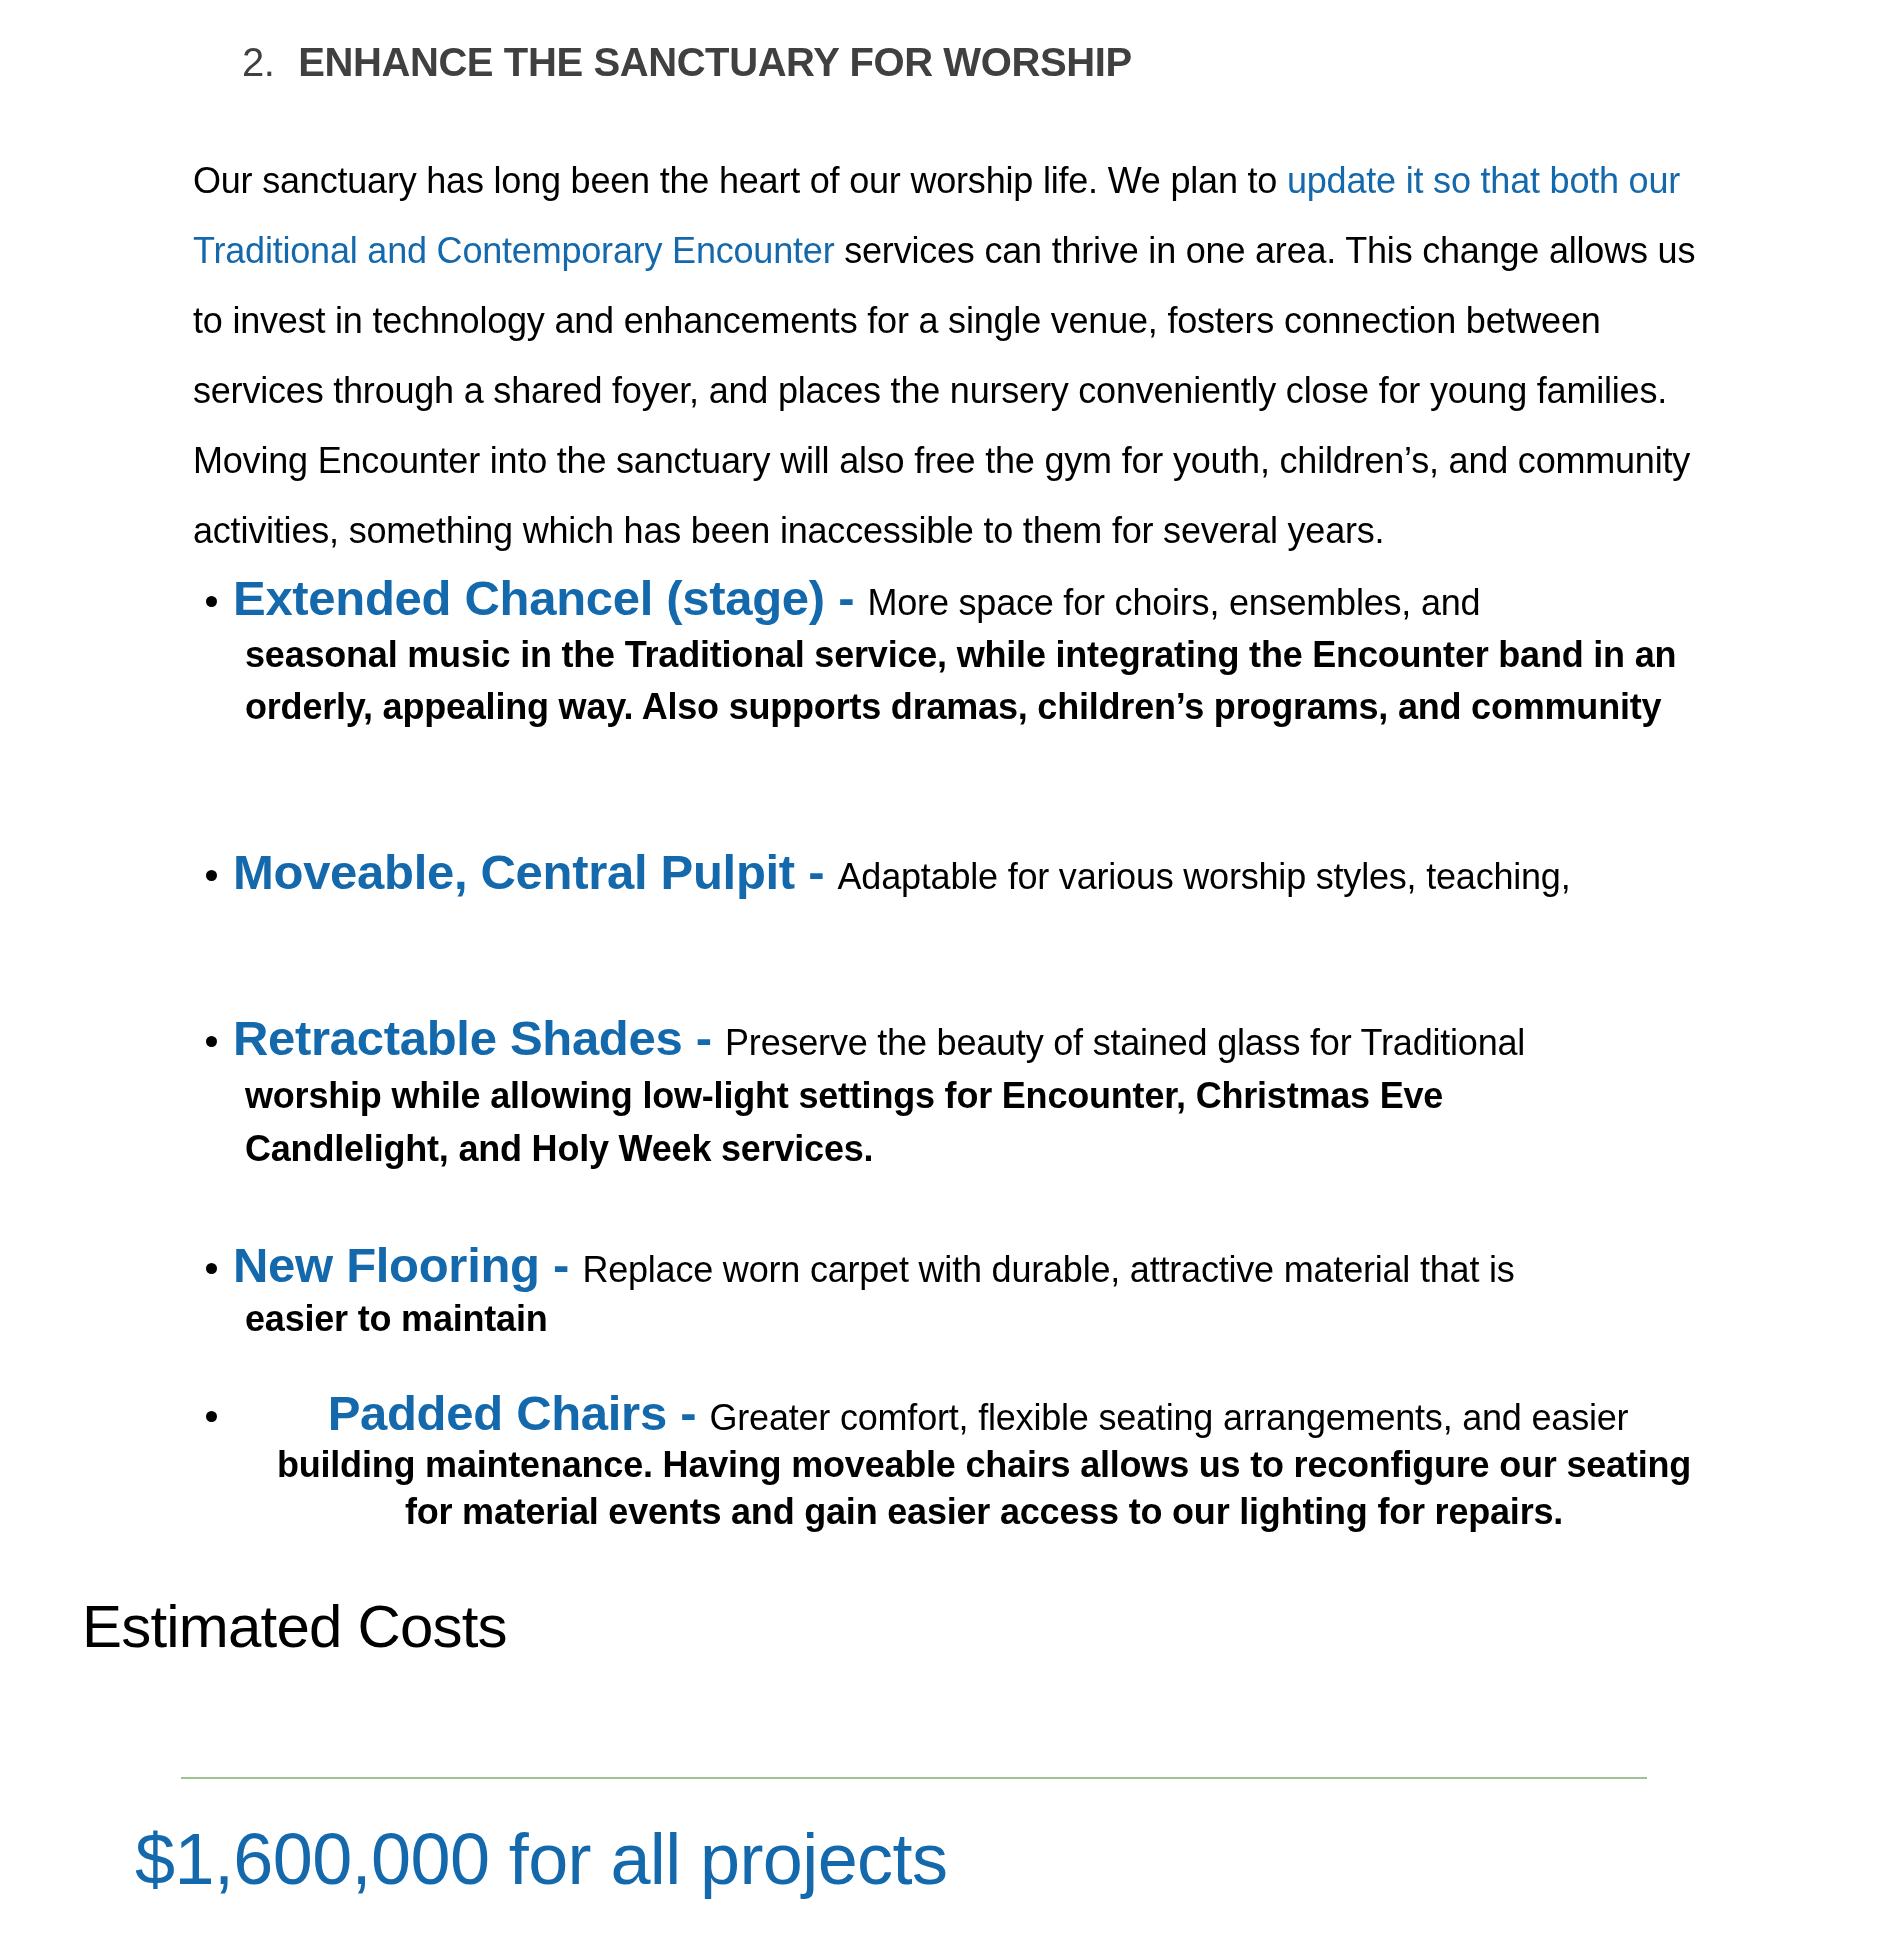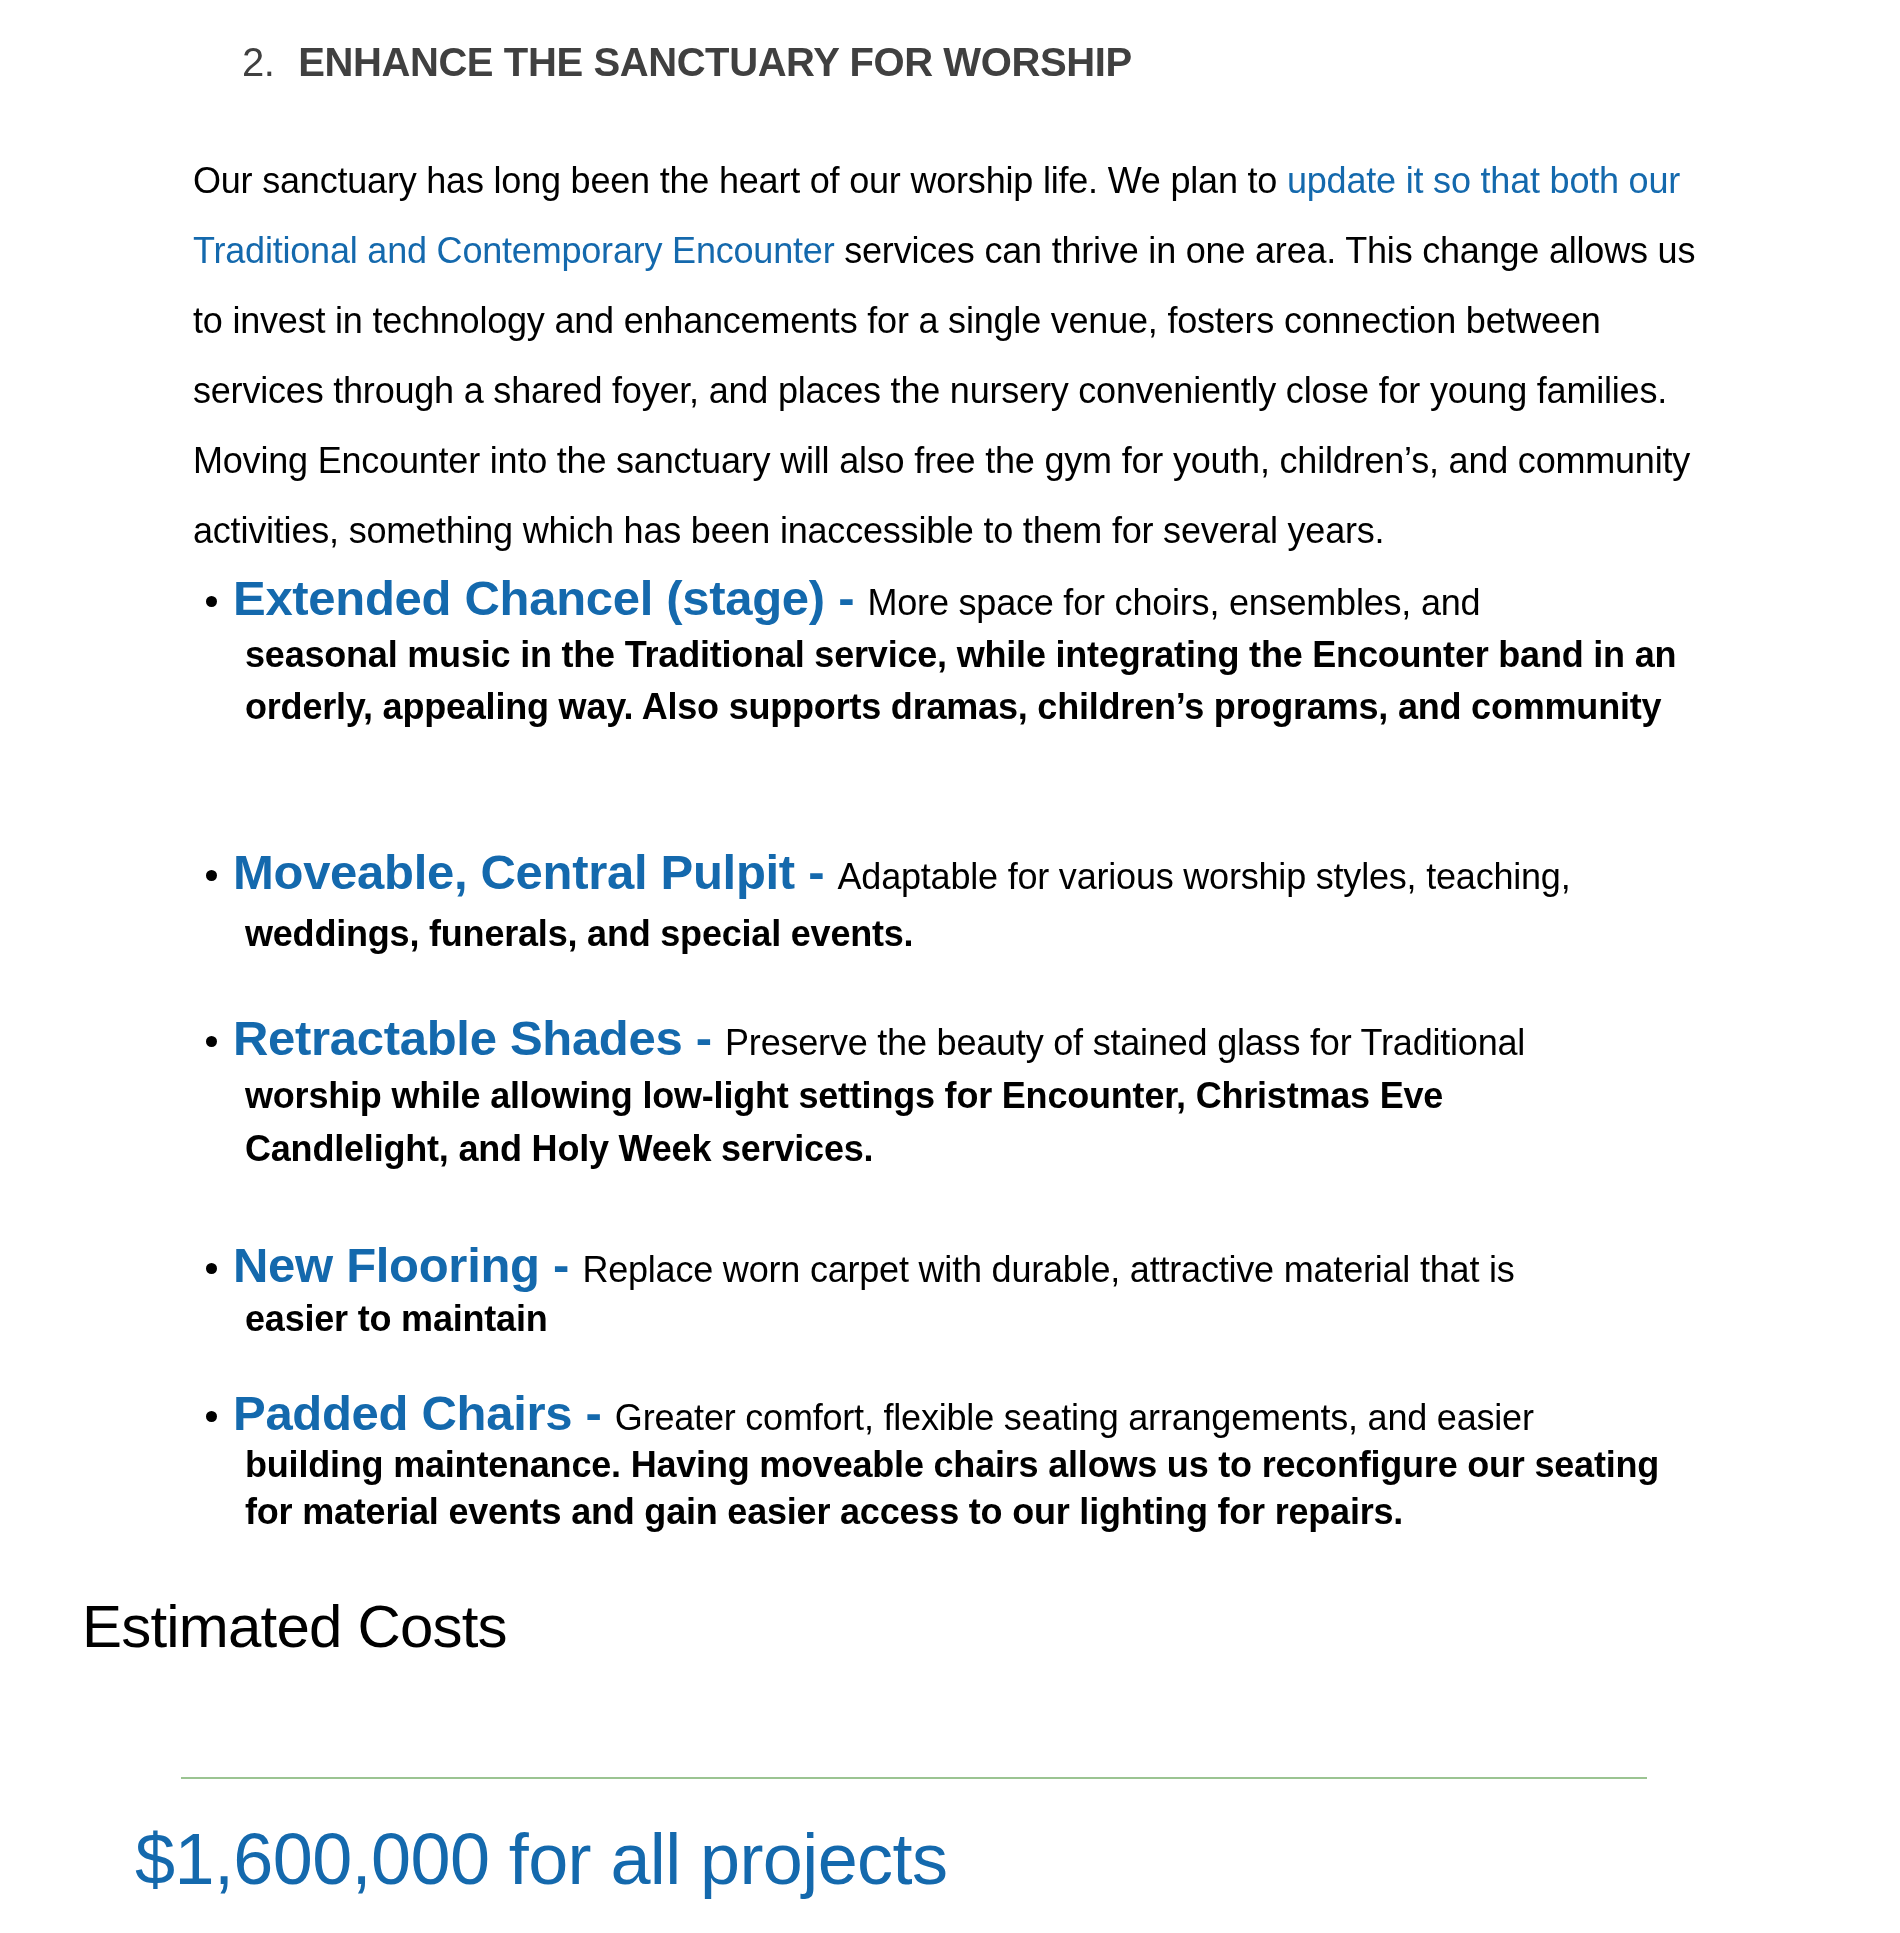--- a/index.html
+++ b/index.html
@@ -61,41 +61,40 @@
   </div>
   <div class="rest">seasonal music in the Traditional service, while integrating the Encounter band in an</div>
   <div class="rest">orderly, appealing way.  Also supports dramas, children’s programs, and community</div>
 </div>
 
 <div class="bullet" style="top:844px; line-height:57px;">
   <div class="row">
     <span class="dot" style="top:26px;"></span>
     <span class="title">Moveable, Central Pulpit - </span><span>Adaptable for various worship styles, teaching,</span>
   </div>
-  <div class="rest">weddings, funerals, and special events.</div>
 </div>
 
 <div class="bullet" style="top:1012px; line-height:53px;">
   <div class="row">
     <span class="dot" style="top:24.4px;"></span>
     <span class="title">Retractable Shades - </span><span>Preserve the beauty of stained glass for Traditional</span>
   </div>
   <div class="rest">worship while allowing low-light settings for Encounter, Christmas Eve</div>
   <div class="rest">Candlelight, and Holy Week services.</div>
 </div>
 
 <div class="bullet" style="top:1241px; line-height:49px;">
   <div class="row">
     <span class="dot" style="top:22px;"></span>
     <span class="title">New Flooring - </span><span>Replace worn carpet with durable, attractive material that is</span>
   </div>
   <div class="rest">easier to maintain</div>
 </div>
 
-<div class="bullet" style="top:1390px; line-height:47px;">
+<div class="bullet" style="top:1390px; line-height:47px;text-align:center;">
   <div class="row">
     <span class="dot" style="top:21px;"></span>
     <span class="title">Padded Chairs - </span><span>Greater comfort, flexible seating arrangements, and easier</span>
   </div>
   <div class="rest">building maintenance. Having moveable chairs allows us to reconfigure our seating</div>
   <div class="rest">for material events and gain easier access to our lighting for repairs.</div>
 </div>
 
 <div class="costs-title">Estimated Costs</div>
 <div class="rule"></div>

